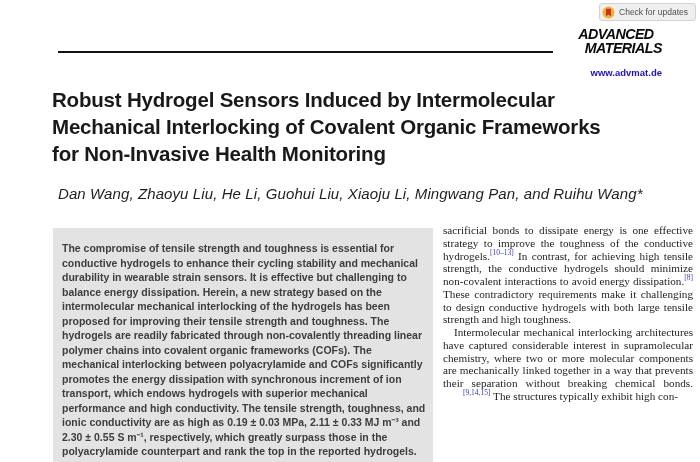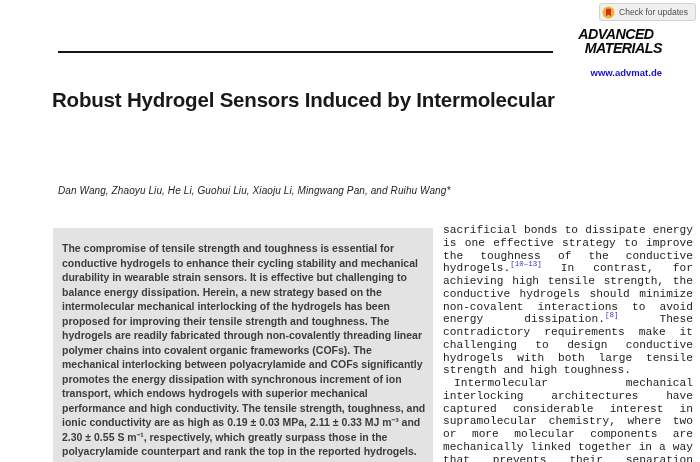--- a/index.html
+++ b/index.html
@@ -49,21 +49,21 @@
   }
 
   
   .article-title {
     position: absolute; left: 52px; top: 86px;
     font-size: 20.5px; font-weight: bold; color: #191919;
     line-height: 27px; letter-spacing: -0.2px;
   }
   .authors-line {
     position: absolute; left: 58px; top: 185px;
-    font-size: 10px; font-style: italic; color: #1f1f1f;
+    font-size: 15px; font-style: italic; color: #1f1f1f;
     letter-spacing: 0.1px;
   }
 
   
   .abstract-box {
     position: absolute; left: 53px; top: 228px;
     width: 380px; height: 240px;
     box-sizing: border-box;
     padding: 13px 7px 0 9px;
   }
@@ -74,21 +74,21 @@
   }
 
   
   .body-column {
     position: absolute; left: 443px; top: 224px;
     width: 250px; height: 238px;
     font-family: "Liberation Serif", serif;
     font-size: 11.2px; line-height: 12.75px; color: #1d1d1d;
     text-align: justify;
   }
-  .body-column p { margin: 0; font-family: Liberation Mono, monospace; }
+  .body-column p { margin: 0; }
   .body-column p.indent { text-indent: 11px; }
   sup.ref {
     font-size: 7.5px; line-height: 0; vertical-align: super;
     cursor: pointer;
   }
 </style>
 </head>
 <body>
 
 <div class="page">
@@ -104,20 +104,22 @@
   <div class="header-rule"></div>
 
   <div class="journal-logo">
     <div class="l1">ADVANCED</div>
     <div class="l2">MATERIALS</div>
   </div>
   <a class="journal-website" id="site-link" style="color: rgb(27, 18, 200);">www.advmat.de</a>
 
   <div class="article-title" id="title-block">
       <div>Robust Hydrogel Sensors Induced by Intermolecular</div>
+      <div>Mechanical Interlocking of Covalent Organic Frameworks</div>
+      <div>for Non-Invasive Health Monitoring</div>
     </div>
   <div class="authors-line">Dan Wang, Zhaoyu Liu, He Li, Guohui Liu, Xiaoju Li, Mingwang Pan, and Ruihu Wang*</div>
 
   <div class="abstract-box" id="abstract-box" style="background: rgb(227, 227, 227);">
     <div class="abstract-text">The compromise of tensile strength and toughness is essential for conductive hydrogels to enhance their cycling stability and mechanical durability in wearable strain sensors. It is effective but challenging to balance energy dissipation. Herein, a new strategy based on the intermolecular mechanical interlocking of the hydrogels has been proposed for improving their tensile strength and toughness. The hydrogels are readily fabricated through non-covalently threading linear polymer chains into covalent organic frameworks (COFs). The mechanical interlocking between polyacrylamide and COFs significantly promotes the energy dissipation with synchronous increment of ion transport, which endows hydrogels with superior mechanical performance and high conductivity. The tensile strength, toughness, and ionic conductivity are as high as 0.19 ± 0.03 MPa, 2.11 ± 0.33 MJ m⁻³ and 2.30 ± 0.55 S m⁻¹, respectively, which greatly surpass those in the polyacrylamide counterpart and rank the top in the reported hydrogels. The resultant hydrogel sensor achieves a fast strain response of 4.8 ms and high cyclic stability over</div>
   </div>
 
   <div class="body-column" id="body-column">
       <p>sacrificial bonds to dissipate energy is one effective strategy to improve the toughness of the conductive hydrogels.<sup class="ref" style="color: rgb(52, 52, 196);">[10–13]</sup> In contrast, for achieving high tensile strength, the conductive hydrogels should minimize non-covalent interactions to avoid energy dissipation.<sup class="ref" style="color: rgb(52, 52, 196);">[8]</sup> These contradictory requirements make it challenging to design conductive hydrogels with both large tensile strength and high toughness.</p>
       <p class="indent">Intermolecular mechanical interlocking architectures have captured considerable interest in supramolecular chemistry, where two or more molecular components are mechanically linked together in a way that prevents their separation without breaking chemical bonds.<sup class="ref" style="color: rgb(52, 52, 196); padding-left: 20px;">[9,14,15]</sup> The structures typically exhibit high con-</p>

